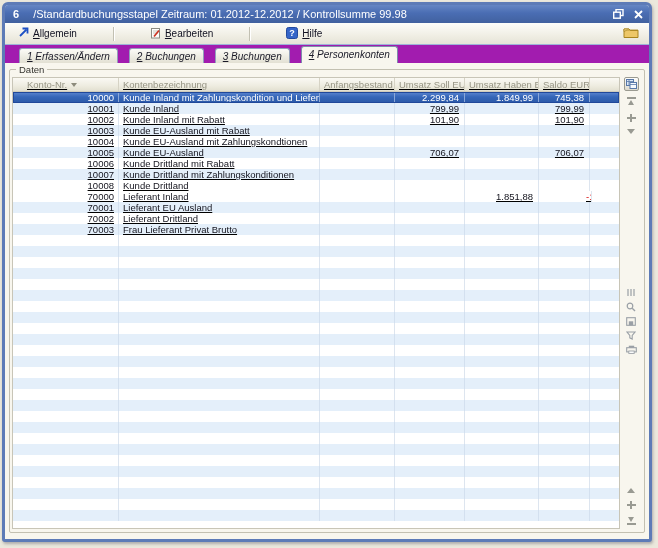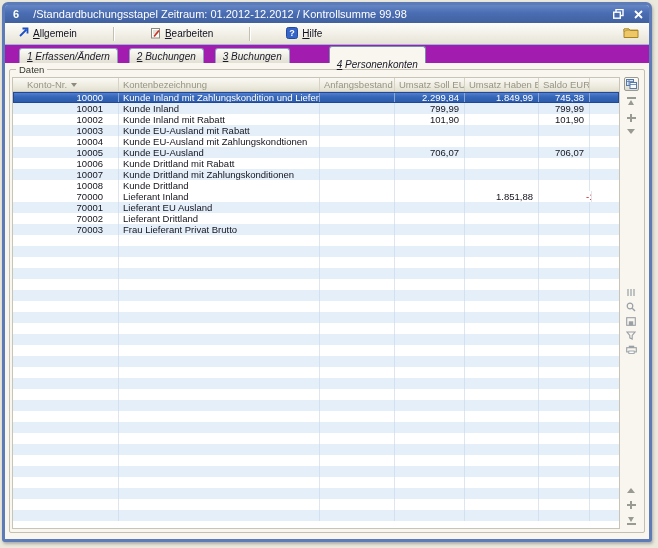--- a/index.html
+++ b/index.html
@@ -62,36 +62,35 @@
     font-size:10px; color:#1a1a28;
     background:linear-gradient(180deg,#fcfbf7,#e2e0d3);
     border:1px solid #93a0bb; border-bottom:none;
     border-radius:3px 3px 0 0;
     padding:2px 7px 1px 7px;
     height:15px; line-height:11px;
     white-space:nowrap;
   }
   .tab.active {
     background:#f8f6ee;
-    height:17px; padding-top:12px;
+    height:17px; padding-top:2px;
     position:relative; z-index:2;
     border-color:#7e8cab;
-    margin-left:28px;
   }
   
   .panel { flex:1; background:#f8f6ee; padding:1px 4px 6px 4px; display:flex; }
   fieldset.groupbox {
     flex:1; border:1px solid #c3c0b1; border-radius:2px;
     padding:2px 2px 3px 2px;
     display:flex;
   }
   fieldset.groupbox legend {
     font-size:9.5px; color:#33332e; padding:0 3px; margin-left:4px;
   }
-  .grid-wrap { flex:1; display:flex; overflow:hidden; }
+  .grid-wrap { flex:1; display:flex; overflow:hidden;text-decoration:underline; }
   
   .grid {
     flex:1; background:#fff;
     border:1px solid #c8c5b7;
     overflow:hidden;
     --cols:106px 201px 75px 70px 74px 51px minmax(10px,1fr);
   }
   .grow { display:grid; grid-template-columns:var(--cols); height:11px; }
   .grow.hdr {
     height:14px;
@@ -110,21 +109,21 @@
   .filter-tri {
     width:0; height:0; display:inline-block;
     border-left:3.5px solid transparent; border-right:3.5px solid transparent;
     border-top:4px solid #8d8b7c; margin-top:1px;
   }
   .cell {
     font-size:9.5px; line-height:11px; color:#14141e;
     border-right:1px solid #dde5ef;
     overflow:hidden; white-space:nowrap;
   }
-  .cell.c-konto { text-align:right; padding-right:15px; }
+  .cell.c-konto { text-align:right; padding-right:4px; }
   .cell.c-bez   { padding-left:4px; }
   .cell.c-num   { text-align:right; padding-right:5px; }
   .cell.c-fill  { border-right:none; }
   .cell.neg { color:#d40000;margin-left:47px; }
   .grow.alt { background:#e4effa; }
   .grow.alt .cell { border-right-color:#d3e0ef; }
   .grow.selected {
     background:linear-gradient(180deg,#5c86d0 0%,#3566b8 45%,#2c59a8 100%);
     outline:1px solid #20489a; outline-offset:-1px;
   }

